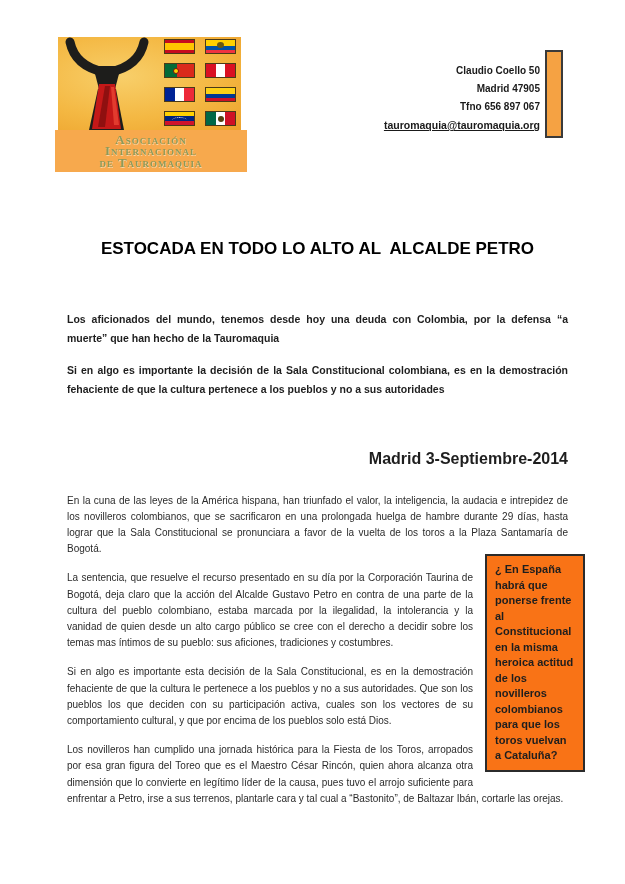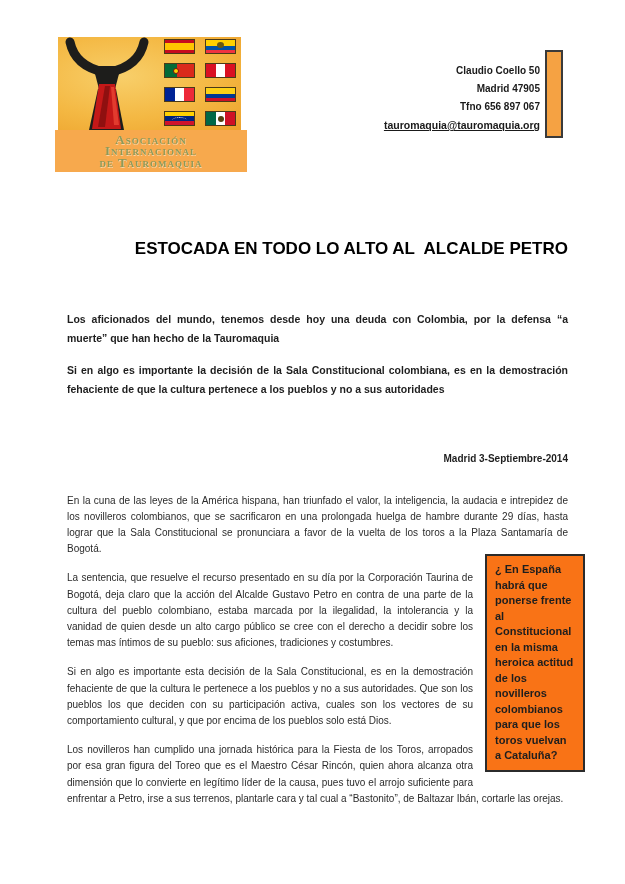--- a/index.html
+++ b/index.html
@@ -51,29 +51,29 @@
   }
   .contact-email { font-size:10.5px; text-decoration:underline; color:#1a1a1a; cursor:pointer; }
   .orange-box {
     position:absolute; left:545px; top:50px; width:14px; height:84px;
     background:var(--box_orange,#f5a243); border:2px solid #3a3a3a;
   }
 
   
   .content { position:absolute; left:67px; top:237px; width:501px; }
   .doc-title {
-    font-size:17px; font-weight:bold; color:#000; text-align:right;
+    font-size:17px; font-weight:bold; color:#000; text-align:center;
     line-height:24px; margin:0 0 49px; white-space:pre-wrap;
   }
   .intro p {
     font-weight:bold; font-size:10.5px; line-height:19.4px;
     text-align:justify; margin:0 0 12px; color:#1e1e1e;
   }
   .dateline {
-    font-weight:bold; font-size:10px; line-height:15px;
+    font-weight:bold; font-size:16px; line-height:15px;
     text-align:right; margin:51px 0 27px; color:#1e1e1e;
   }
   .body-text p {
     font-size:10px; line-height:16.2px; text-align:justify;
     margin:13px 0 13px; color:#2b2b2b;
   }
   .pullquote {
     float:right; width:100px; min-height:217px; box-sizing:border-box;
     border:2px solid var(--border_dark,#2b2b2b); background:#f97316;
     padding:6px 8px; margin:-16px -17px 8px 12px;

